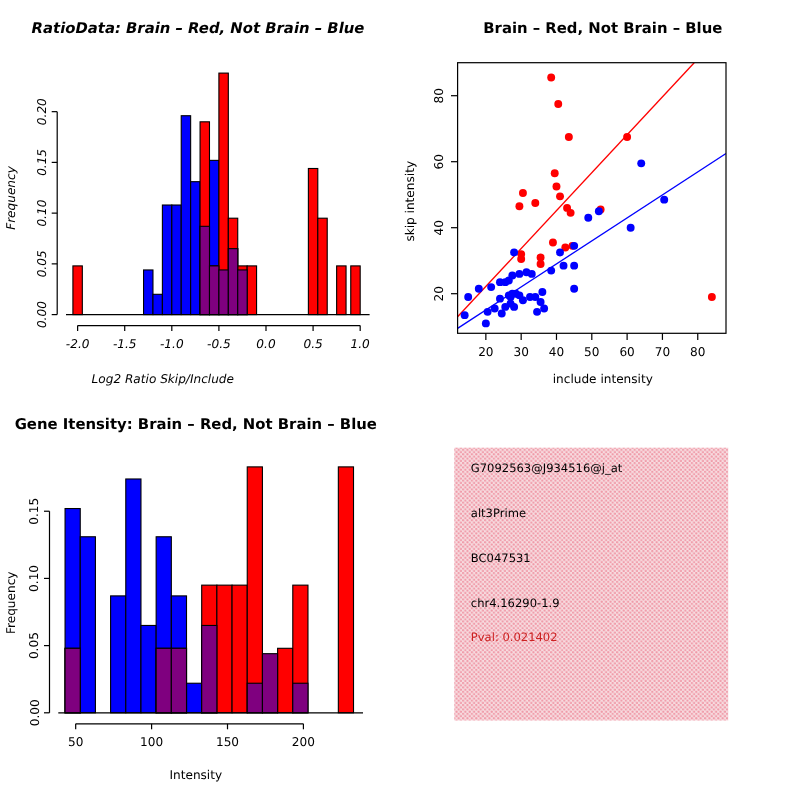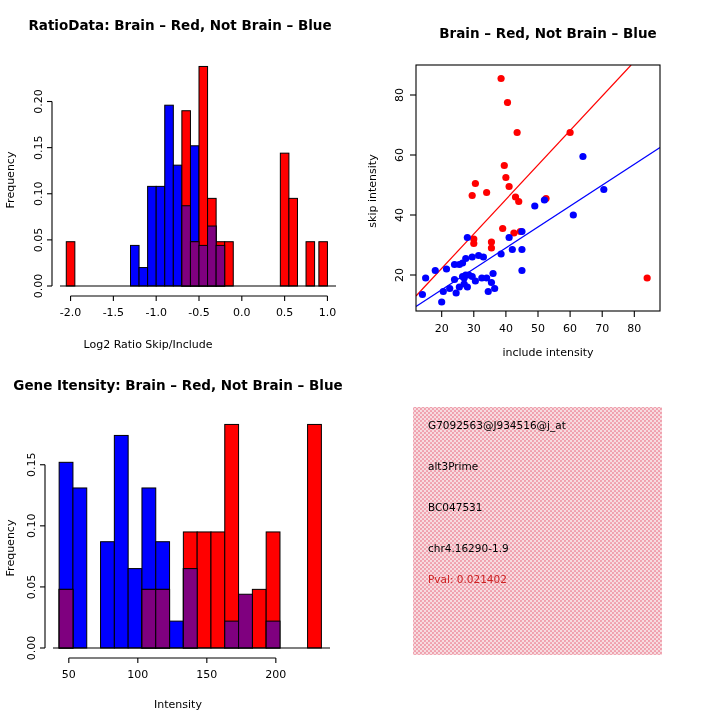--- a/index.html
+++ b/index.html
@@ -1,20 +1,20 @@
 <!DOCTYPE html>
 <html><head>
 <meta charset="utf-8">
 <style>
   html,body{margin:0;padding:0;background:#fff;}
   body{width:720px;height:720px;position:relative;overflow:hidden;
        font-family:"DejaVu Sans","Liberation Sans",sans-serif;}
   .panel{position:absolute;}
-  #panel-tl{left:0;top:0;width:360px;height:360px;}
-  #panel-tr{left:360px;top:8px;width:360px;height:360px;text-align:center;}
+  #panel-tl{left:0;top:0;width:360px;height:360px;font-style:italic;}
+  #panel-tr{left:360px;top:0;width:360px;height:360px;text-align:center;}
   #panel-bl{left:0;top:360px;width:360px;height:360px;text-align:center;}
   #panel-br{left:360px;top:352px;width:360px;height:360px;}
   svg{display:block;}
   .ttl{font-size:13.5px;font-weight:bold;fill:#000;
        font-family:"DejaVu Sans","Liberation Sans",sans-serif;}
   .axlab{font-size:11px;fill:#000;
        font-family:"DejaVu Sans","Liberation Sans",sans-serif;}
   .tick{font-size:11px;fill:#000;
        font-family:"DejaVu Sans","Liberation Sans",sans-serif;}
   .infotxt{font-size:10.5px;fill:#000;

